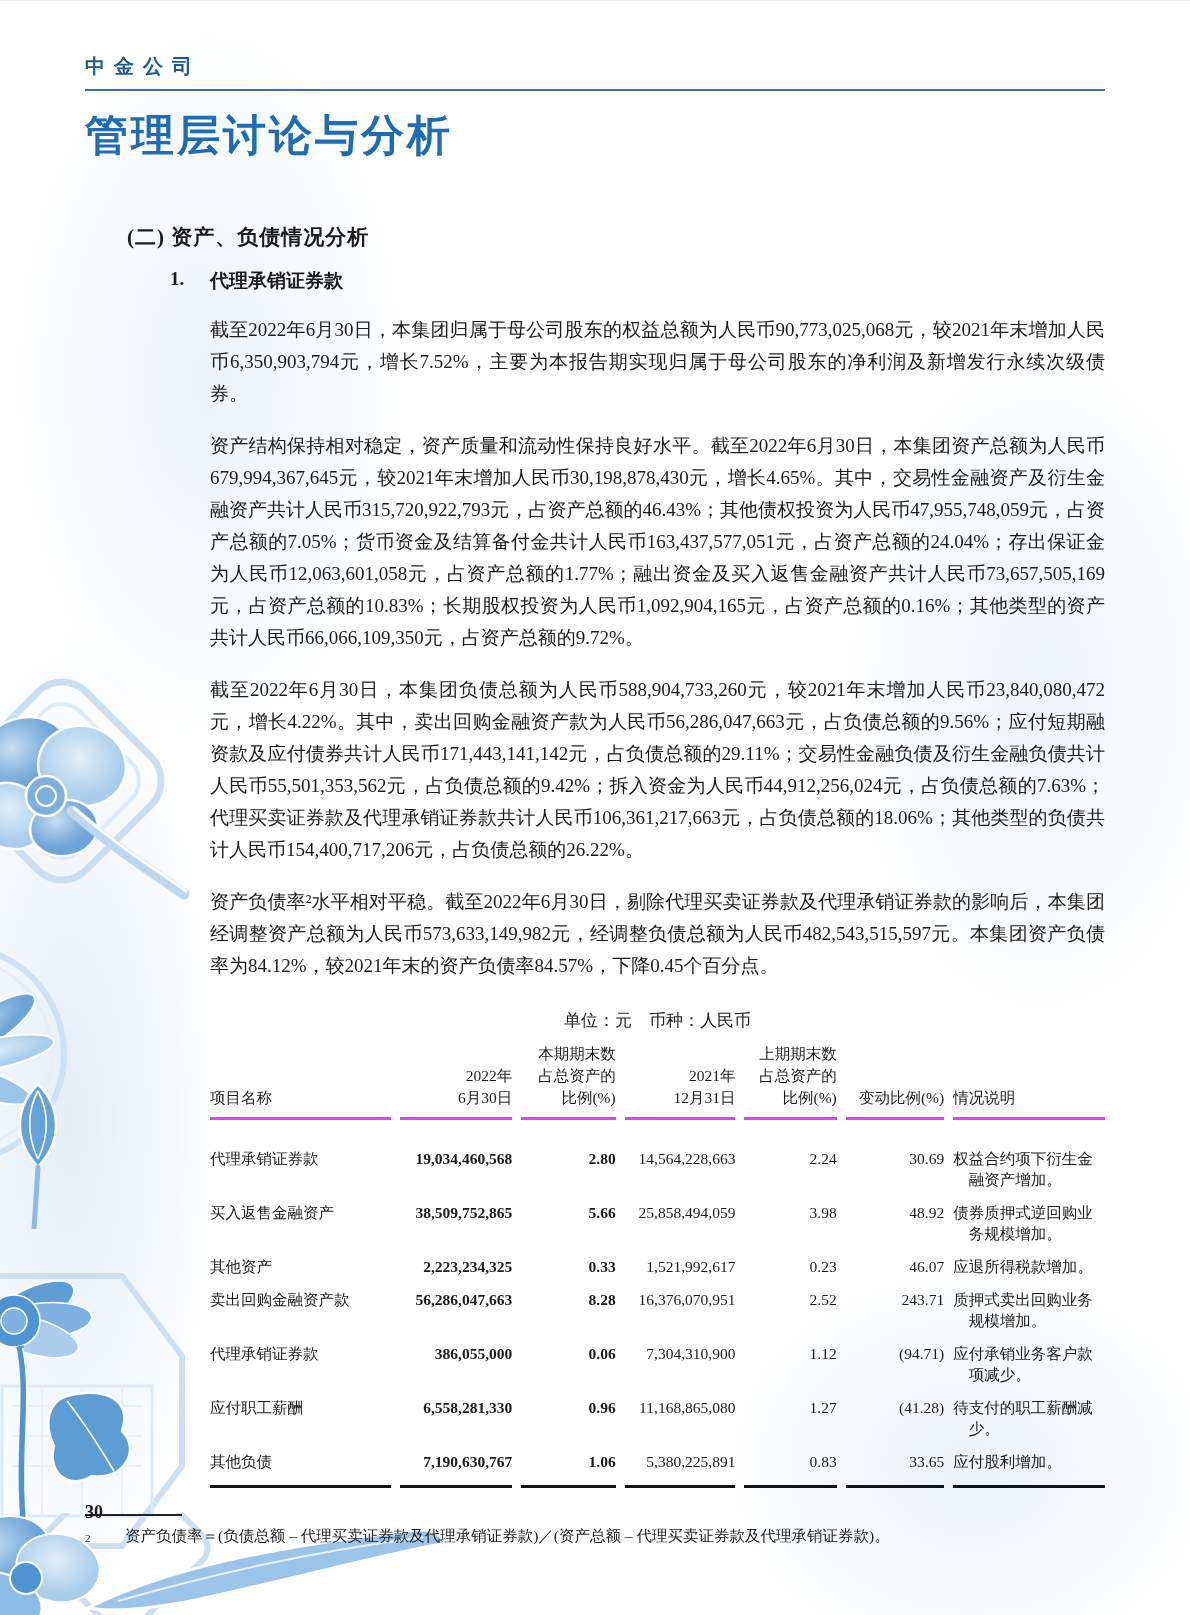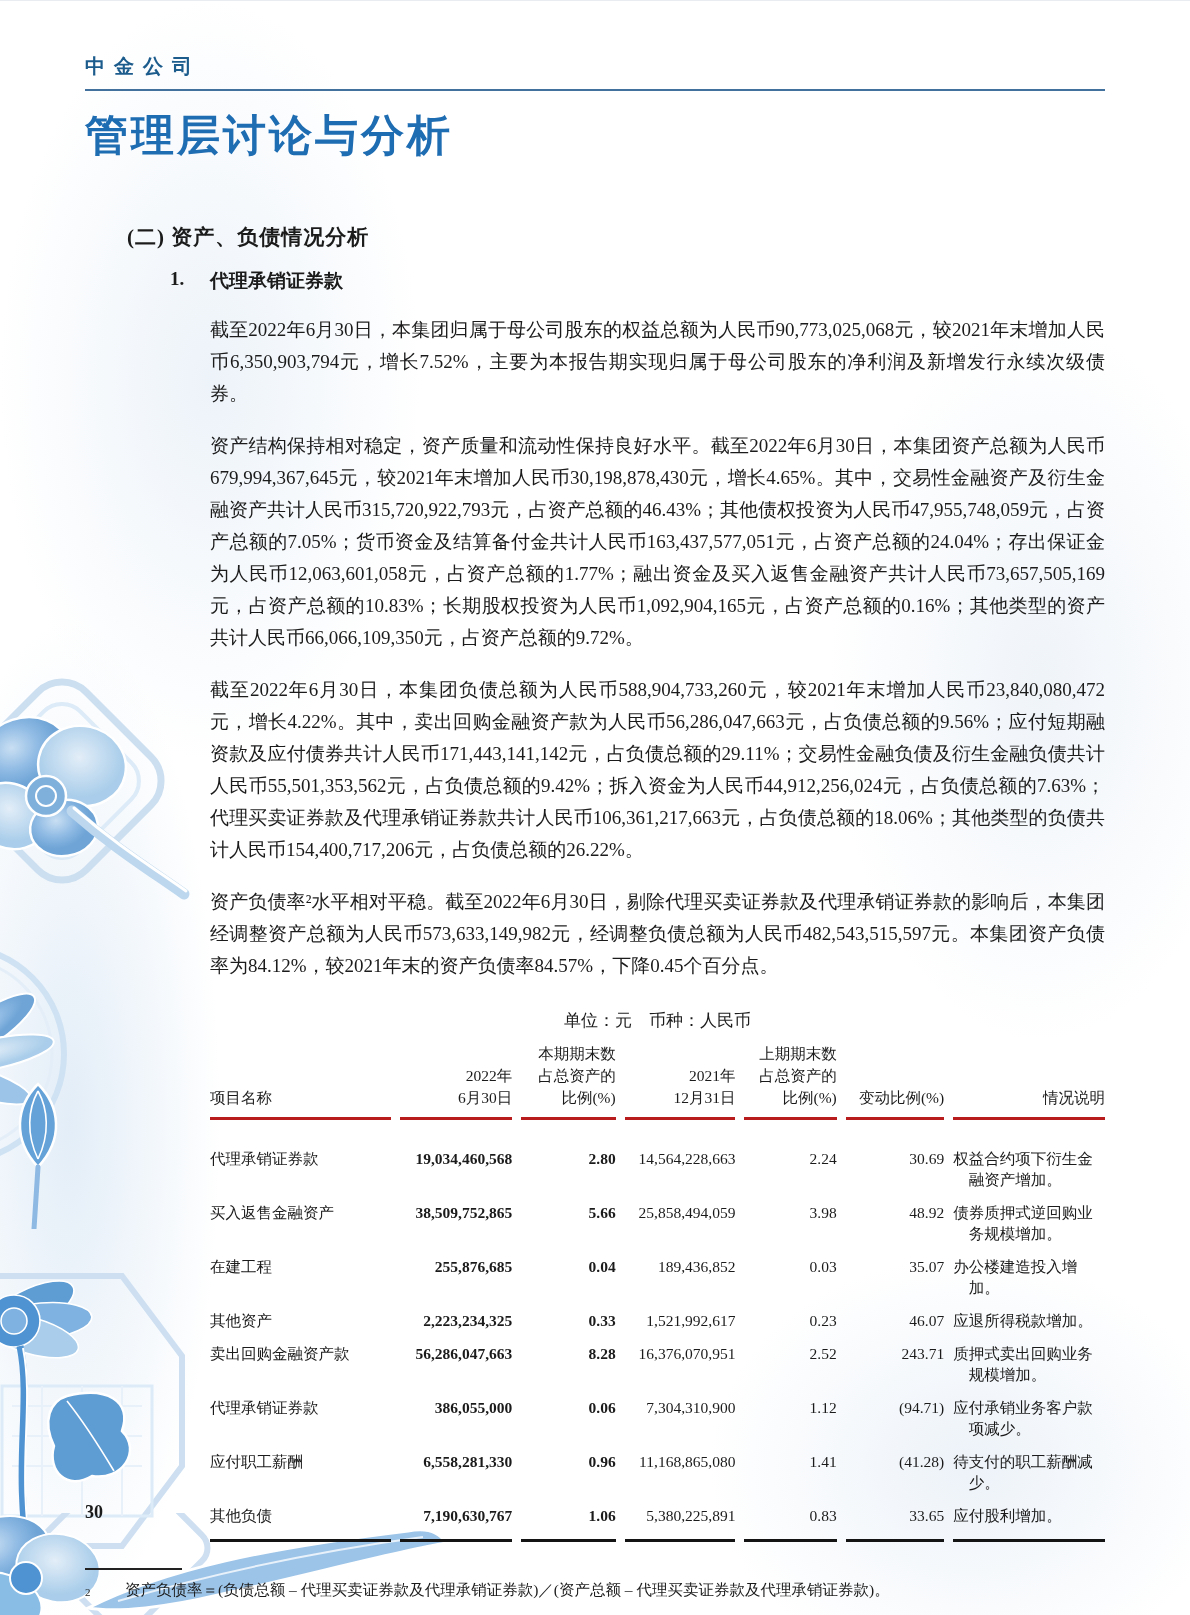--- a/index.html
+++ b/index.html
@@ -25,21 +25,21 @@
   .brand-rule{margin-top:9px;height:2px;background:#41719c;}
   .doc-title{margin-top:16px;font-size:43px;font-weight:bold;color:#1e6cb2;letter-spacing:3px;}
   .sec-heading{margin-top:58px;margin-left:42px;font-size:21px;font-weight:bold;letter-spacing:1px;}
   .sub-heading{margin-top:17px;margin-left:85px;display:flex;font-size:19px;font-weight:bold;}
   .sub-num{width:40px;}
   .body-text{margin-left:125px;width:895px;}
   .para{margin:20px 0 0 0;font-size:19px;line-height:32px;text-align:justify;text-justify:inter-ideograph;}
   .unit-note{margin-top:27px;text-align:center;font-size:17px;}
   
   .fin-table{margin-top:11px;margin-left:-9px;border-collapse:separate;border-spacing:9px 0;table-layout:fixed;width:913px;}
-  .fin-table th{vertical-align:bottom;border-bottom:3px solid #b91c1c;padding:0 0 8px 0;font-weight:normal;}
+  .fin-table th{vertical-align:bottom;border-bottom:3px solid #d946ef;padding:0 0 8px 0;font-weight:normal;}
   .hl{font-size:15.5px;line-height:22px;}
   .fin-table td{font-size:15.5px;line-height:21px;vertical-align:top;padding:12px 0 0 0;}
   .fin-table tbody tr:first-child td{padding-top:28px;}
   .fin-table tbody tr:last-child td{border-bottom:3px solid #141414;padding-bottom:13px;}
   .num{text-align:right;}
   .b{font-weight:bold;}
   .note-cell{padding-left:1em !important;text-indent:-1em;}
   .note-cell{padding-left:calc(1em);}
   
   .fn-rule{margin-top:26px;width:97px;height:2px;background:#222;}
@@ -172,21 +172,21 @@
               <div class="hl">12月31日</div>
             </th>
             <th class="num">
               <div class="hl">上期期末数</div>
               <div class="hl">占总资产的</div>
               <div class="hl">比例(%)</div>
             </th>
             <th class="num b">
               <div class="hl">变动比例(%)</div>
             </th>
-            <th class="b" style="text-align:right">
+            <th class="b" style="text-align:left">
               <div class="hl">情况说明</div>
             </th>
           </tr>
         </thead>
         <tbody>
           <tr>
             <td>代理承销证券款</td>
             <td class="num b">19,034,460,568</td>
             <td class="num b">2.80</td>
             <td class="num">14,564,228,663</td>
@@ -197,29 +197,20 @@
           <tr>
             <td>买入返售金融资产</td>
             <td class="num b">38,509,752,865</td>
             <td class="num b">5.66</td>
             <td class="num">25,858,494,059</td>
             <td class="num">3.98</td>
             <td class="num">48.92</td>
             <td class="note-cell">债券质押式逆回购业务规模增加。</td>
           </tr>
           <tr>
-            <td>在建工程</td>
-            <td class="num b">255,876,685</td>
-            <td class="num b">0.04</td>
-            <td class="num">189,436,852</td>
-            <td class="num">0.03</td>
-            <td class="num">35.07</td>
-            <td class="note-cell">办公楼建造投入增加。</td>
-          </tr>
-          <tr>
             <td>其他资产</td>
             <td class="num b">2,223,234,325</td>
             <td class="num b">0.33</td>
             <td class="num">1,521,992,617</td>
             <td class="num">0.23</td>
             <td class="num">46.07</td>
             <td class="note-cell">应退所得税款增加。</td>
           </tr>
           <tr>
             <td>卖出回购金融资产款</td>
@@ -237,21 +228,21 @@
             <td class="num">7,304,310,900</td>
             <td class="num">1.12</td>
             <td class="num">(94.71)</td>
             <td class="note-cell">应付承销业务客户款项减少。</td>
           </tr>
           <tr>
             <td>应付职工薪酬</td>
             <td class="num b">6,558,281,330</td>
             <td class="num b">0.96</td>
             <td class="num">11,168,865,080</td>
-            <td class="num">1.41</td>
+            <td class="num">1.27</td>
             <td class="num">(41.28)</td>
             <td class="note-cell">待支付的职工薪酬减少。</td>
           </tr>
           <tr>
             <td>其他负债</td>
             <td class="num b">7,190,630,767</td>
             <td class="num b">1.06</td>
             <td class="num">5,380,225,891</td>
             <td class="num">0.83</td>
             <td class="num">33.65</td>

